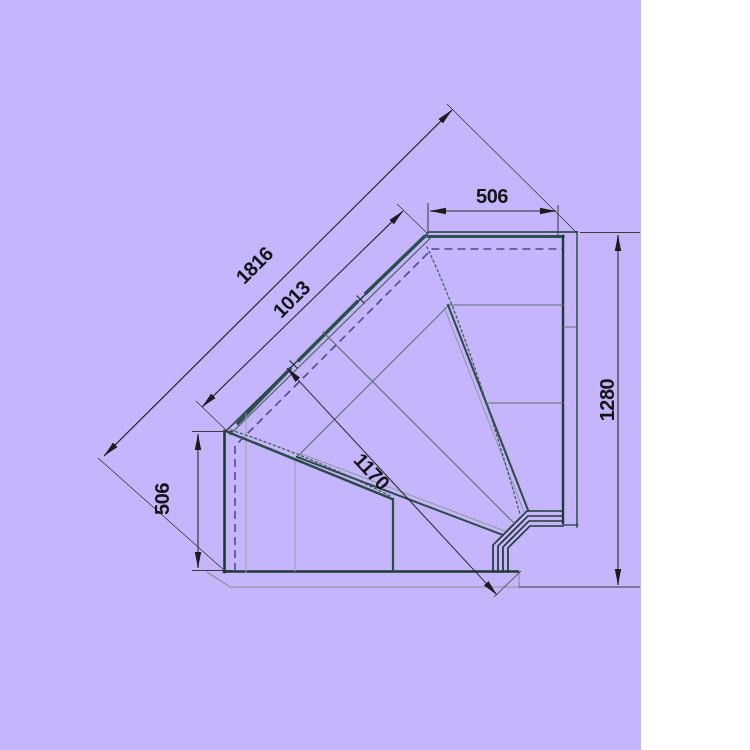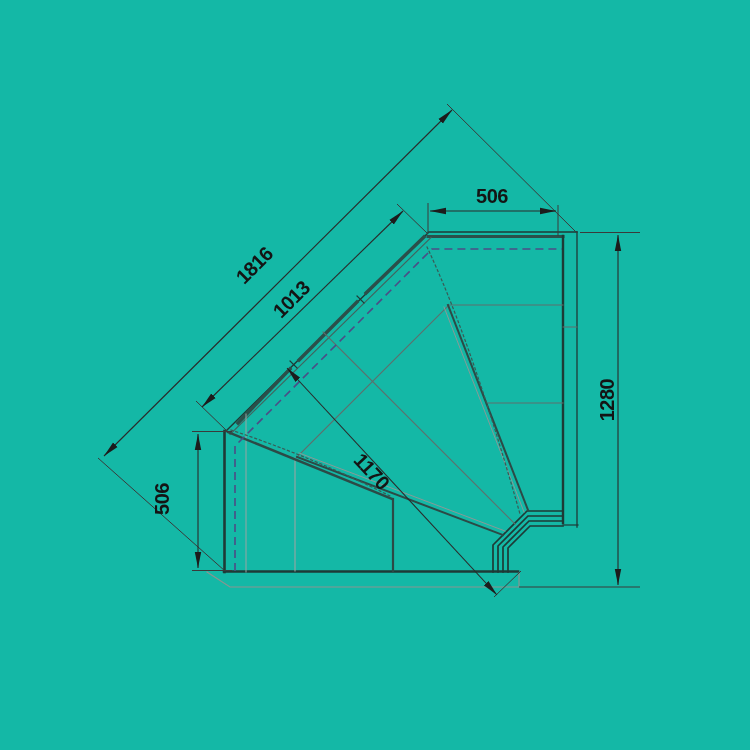--- a/index.html
+++ b/index.html
@@ -1,16 +1,16 @@
 <!DOCTYPE html>
 <html><head>
 <meta charset="utf-8">
 <style>
   html,body{margin:0;padding:0;background:#ffffff;}
-  .stage{position:relative;width:750px;height:750px;background:#14b8a6;overflow:hidden;
+  .stage{position:relative;width:641px;height:750px;background:#c4b5fd;overflow:hidden;
          font-family:"Liberation Sans", sans-serif;}
   svg{display:block}
   .dim-text{font-family:"Liberation Sans", sans-serif;font-size:20px;font-weight:600;
             fill:#141414;letter-spacing:-0.5px;}
 </style>
 </head>
 <body>
 
 <div class="stage">
 <svg width="750" height="750" viewBox="0 0 750 750">

